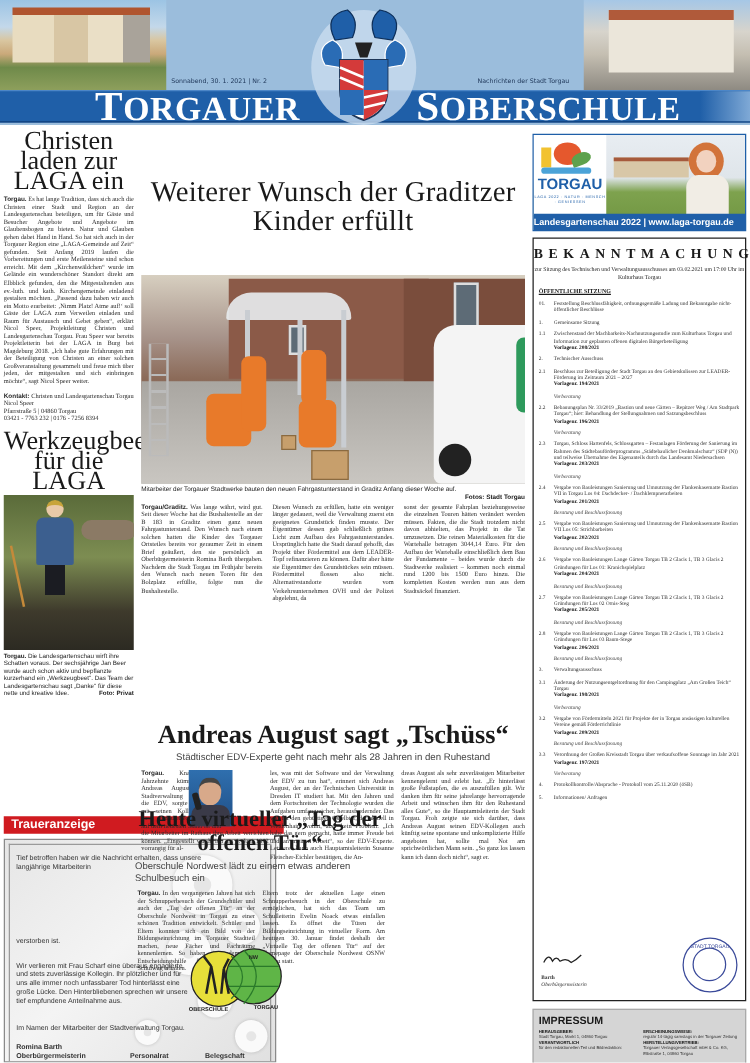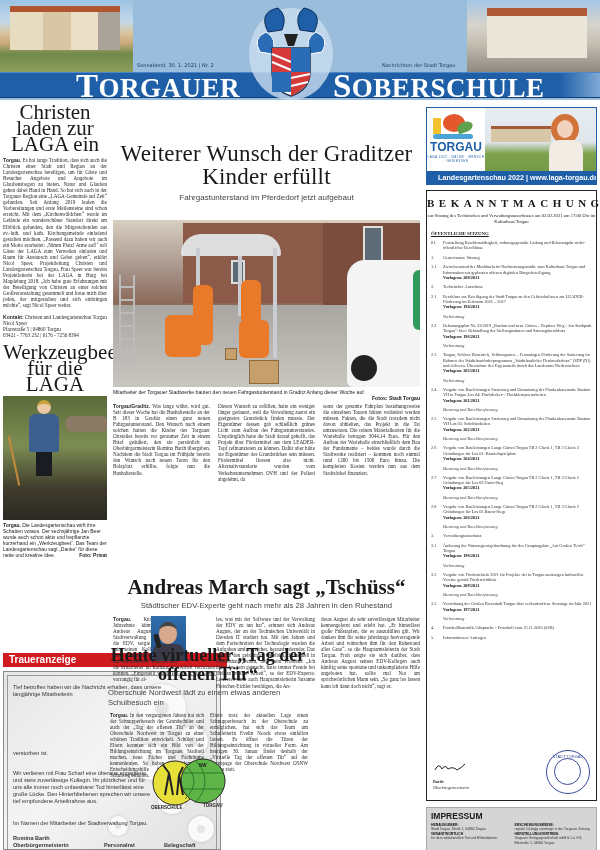--- a/index.html
+++ b/index.html
@@ -113,21 +113,21 @@
   .laga-blob1 { position:absolute; left:16px; top:6px; width:22px; height:18px; border-radius:50%; background:#e5582d; }
   .laga-blob2 { position:absolute; left:30px; top:14px; width:16px; height:10px; border-radius:50% 50% 50% 0; background:#5fa14c; transform:rotate(-20deg); }
   .laga-blob3 { position:absolute; left:6px; top:10px; width:8px; height:16px; background:#f2c230; }
   .laga-wave { position:absolute; left:6px; top:26px; width:40px; height:5px; border-radius:3px; background:#4ba3d8; }
   .laga-castle { position:absolute; left:64px; top:18px; width:60px; height:16px; background:#d8c7a7; border-top:3px solid #a65a3c; }
   .laga-girl { position:absolute; left:118px; top:6px; width:40px; height:60px; }
   .laga-girl .hair { position:absolute; left:6px; top:0; width:28px; height:30px; border-radius:50%; background:#d2733a; }
   .laga-girl .face { position:absolute; left:12px; top:6px; width:16px; height:18px; border-radius:50%; background:#f2d2bf; }
   .laga-girl .dress { position:absolute; left:4px; top:26px; width:34px; height:36px; border-radius:10px 10px 0 0; background:#f1ede5; }
   .laga-strip { position:absolute; left:0; bottom:0; width:171px; height:13px; background:#1f5fa8; color:#fff;
-    font-family:"Liberation Sans",sans-serif; font-weight:bold; font-size:7.2px; line-height:13px; text-align:right; white-space:nowrap; }
+    font-family:"Liberation Sans",sans-serif; font-weight:bold; font-size:7.2px; line-height:13px; text-align:left; white-space:nowrap; }
 
   .bekannt { position:absolute; left:0; top:90px; width:171px; height:611px; border:1px solid #222; }
   .bk-title { font-family:"Liberation Serif",serif; font-weight:bold; font-size:11px; letter-spacing:4.5px; text-align:right; margin-top:6px; }
   .bk-intro { font-family:"Liberation Serif",serif; font-size:4.6px; line-height:6px; text-align:center; margin-top:4px; }
   .bk-section { font-family:"Liberation Serif",serif; font-size:4.8px; font-weight:bold; text-decoration:underline; margin:6px 0 4px 4px; }
   .bk-list { margin-left:4px; margin-right:4px; }
   .bk-item { display:flex; font-family:"Liberation Serif",serif; font-size:4.3px; line-height:5.3px; color:#333; margin-bottom:4.2px; }
   .bk-num { width:12px; flex-shrink:0; }
   .bk-body b { color:#111; }
   .bk-note { font-family:"Liberation Serif",serif; font-style:italic; font-size:4.3px; color:#444; margin:0 0 4.2px 12px; }
@@ -221,21 +221,20 @@
   <div class="tr-text" style="top:148px;width:205px;">Im Namen der Mitarbeiter der Stadtverwaltung Torgau.</div>
   <div class="tr-text" style="top:163px;font-weight:bold;">Romina Barth</div>
   <div class="tr-text" style="top:170px;font-weight:bold;">Oberbürgermeisterin</div>
   <div class="tr-text" style="top:170px;left:100px;font-weight:bold;">Personalrat</div>
   <div class="tr-text" style="top:170px;left:160px;font-weight:bold;">Belegschaft</div>
 </div>
 
 <section class="col-center">
   <article>
     <h1 class="hl-main" style="margin-top:3px;">Weiterer Wunsch der Graditzer Kinder erfüllt</h1>
-    <div class="subhl">Fahrgastunterstand im Pferdedorf jetzt aufgebaut</div>
     <div class="main-photo">
       <div class="wall"></div>
         <div class="wall2"></div>
       <div class="window" style="left:118px;top:40px;width:14px;height:24px;"></div>
       <div class="window" style="left:250px;top:6px;width:20px;height:36px;"></div>
       <div class="ground"></div>
       <div class="shelter-roof"></div>
       <div class="pole" style="left:83px;top:28px;height:100px;"></div>
       <div class="pole" style="left:160px;top:28px;height:110px;"></div>
       <div class="pole" style="left:125px;top:36px;height:60px;"></div>
@@ -256,21 +255,21 @@
       <div class="cr">Fotos: Stadt Torgau</div>
     </div>
     <div class="cols3">
       <p class="body-text"><span class="lead">Torgau/Graditz.</span> <span>Was lange währt, wird gut. Seit dieser Woche hat die Bushaltestelle an der B 183 in Graditz einen ganz neuen Fahrgastunterstand. Den Wunsch nach einem solchen hatten die Kinder des Torgauer Ortsteiles bereits vor geraumer Zeit in einem Brief geäußert, den sie persönlich an Oberbürgermeisterin Romina Barth übergaben. Nachdem die Stadt Torgau im Frühjahr bereits den Wunsch nach neuen Toren für den Bolzplatz erfüllte, folgte nun die Bushaltestelle.</span></p>
       <p class="body-text">Diesen Wunsch zu erfüllen, hatte ein weniger länger gedauert, weil die Verwaltung zuerst ein geeignetes Grundstück finden musste. Der Eigentümer dessen gab schließlich grünes Licht zum Aufbau des Fahrgastunterstandes. Ursprünglich hatte die Stadt darauf gehofft, das Projekt über Fördermittel aus dem LEADER-Topf refinanzieren zu können. Dafür aber hätte sie Eigentümer des Grundstückes sein müssen. Fördermittel flossen also nicht. Alternativstandorte wurden vom Verkehrsunternehmen OVH und der Polizei abgelehnt, da</p>
       <p class="body-text">sonst der gesamte Fahrplan beziehungsweise die einzelnen Touren hätten verändert werden müssen. Fakten, die die Stadt trotzdem nicht davon abhielten, das Projekt in die Tat umzusetzen. Die reinen Materialkosten für die Wartehalle betragen 3044,14 Euro. Für den Aufbau der Wartehalle einschließlich dem Bau der Fundamente – beides wurde durch die Stadtwerke realisiert – kommen noch einmal rund 1200 bis 1500 Euro hinzu. Die kompletten Kosten werden nun aus dem Stadtsäckel finanziert.</p>
     </div>
   </article>
 
   <article>
-    <h2 class="hl-august">Andreas March sagt „Tschüss“</h2>
+    <h2 class="hl-august">Andreas August sagt „Tschüss“</h2>
     <div class="sub-august">Städtischer EDV-Experte geht nach mehr als 28 Jahren in den Ruhestand</div>
     <div class="aug-row">
       <div class="aug-col1">
         <div class="aug-photo">
             <div class="shirt"></div>
             <div class="face"></div>
             <div class="phone"></div>
           </div>
         <p class="body-text"><span class="aug-wrap" style="float:right;height:46px;width:38px;"></span><span class="lead">Torgau.</span> <span>Knapp drei Jahrzehnte kümmerte sich Andreas August in der Stadtverwaltung Torgau um die EDV, sorgte gemeinsam mit seinen Kollegen dafür, dass computertechnisch alles auf dem neuesten Stand ist und die Mitarbeiter im Rathaus ihre Arbeit verrichten können. „Eingestellt wurde ich am 1. Juni 1992 vorrangig für al-</span></p>
       </div>

